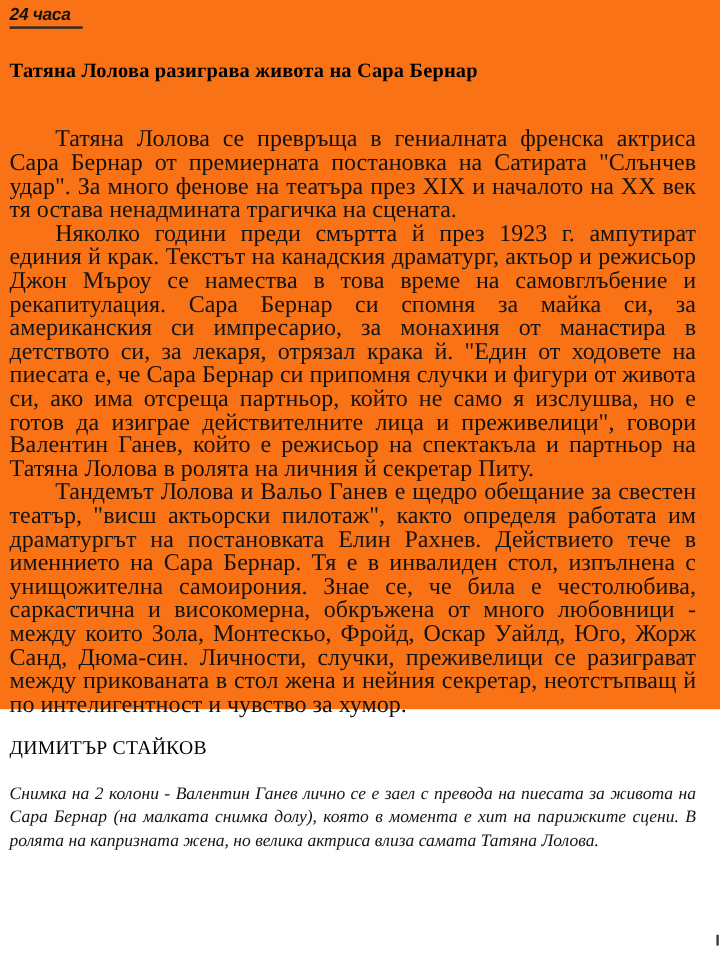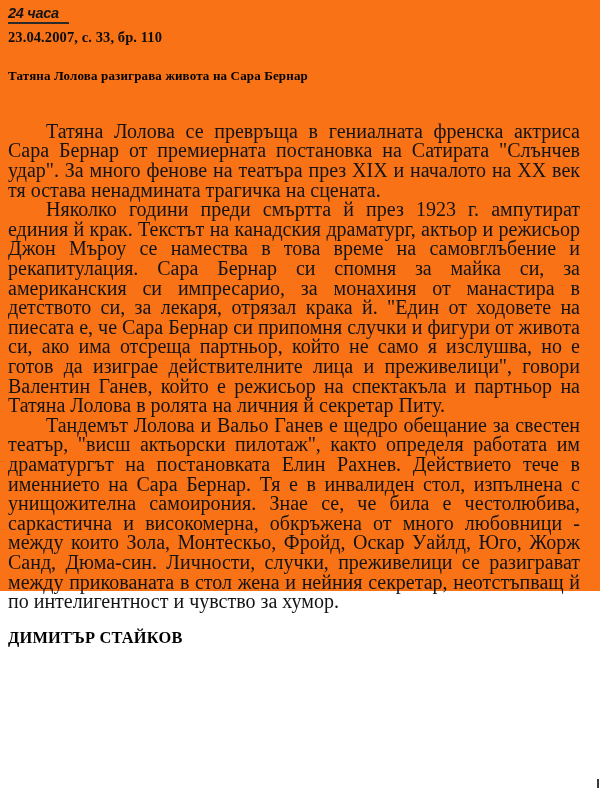--- a/index.html
+++ b/index.html
@@ -53,21 +53,21 @@
     line-height: 1.2;
     color: #0d0d0d;
     margin-top: 2px;
     letter-spacing: 0.1px;
   }
 
   
   .headline {
     font-family: "Liberation Serif", "DejaVu Serif", serif;
     font-weight: bold;
-    font-size: 13px;
+    font-size: 17px;
     line-height: 1.25;
     color: #000000;
     margin-top: 21px;
     letter-spacing: 0.15px;
   }
 
   .subheadline {
     font-family: "Liberation Serif", "DejaVu Serif", serif;
     font-weight: bold;
     font-style: italic;
@@ -90,21 +90,21 @@
     text-justify: inter-word;
     text-indent: 38px;
     color: #131313;
     margin: 0 0 0 0;
     hyphens: none;
   }
 
   
   .byline {
     font-family: "Liberation Serif", "DejaVu Serif", serif;
-    font-weight: bold;
+    font-weight: normal;
     font-size: 16.4px;
     line-height: 1.2;
     color: #000000;
     margin-top: 16px;
     letter-spacing: 0.2px;
   }
 
   
   .caption {
     font-family: "Liberation Serif", "DejaVu Serif", serif;
@@ -128,29 +128,29 @@
   }
 </style>
 </head>
 <body>
 
 <div class="page">
   <div class="content">
 
     <div class="masthead">24 часа</div>
 
-    <div class="dateline">23.04.2007, с. 33, бр. 110</div>
 
     <h1 class="headline">Татяна Лолова разиграва живота на Сара Бернар</h1>
 
 
     <div class="body-block">
       <p class="para">Татяна Лолова се превръща в гениалната френска актриса Сара Бернар от премиерната постановка на Сатирата "Слънчев удар". За много фенове на театъра през XIX и началото на XX век тя остава ненадмината трагичка на сцената.</p>
       <p class="para">Няколко години преди смъртта й през 1923 г. ампутират единия й крак. Текстът на канадския драматург, актьор и режисьор Джон Мъроу се намества в това време на самовглъбение и рекапитулация. Сара Бернар си спомня за майка си, за американския си импресарио, за монахиня от манастира в детството си, за лекаря, отрязал крака й. "Един от ходовете на пиесата е, че Сара Бернар си припомня случки и фигури от живота си, ако има отсреща партньор, който не само я изслушва, но е готов да изиграе действителните лица и преживелици", говори Валентин Ганев, който е режисьор на спектакъла и партньор на Татяна Лолова в ролята на личния й секретар Питу.</p>
       <p class="para">Тандемът Лолова и Вальо Ганев е щедро обещание за свестен театър, "висш актьорски пилотаж", както определя работата им драматургът на постановката Елин Рахнев. Действието тече в именнието на Сара Бернар. Тя е в инвалиден стол, изпълнена с унищожителна самоирония. Знае се, че била е честолюбива, саркастична и високомерна, обкръжена от много любовници - между които Зола, Монтескьо, Фройд, Оскар Уайлд, Юго, Жорж Санд, Дюма-син. Личности, случки, преживелици се разиграват между прикованата в стол жена и нейния секретар, неотстъпващ й по интелигентност и чувство за хумор.</p>
     </div>
 
     <div class="byline">ДИМИТЪР СТАЙКОВ</div>
 
+    <div class="caption">Снимка на 2 колони - Валентин Ганев лично се е заел с превода на пиесата за живота на Сара Бернар (на малката снимка долу), която в момента е хит на парижките сцени. В ролята на капризната жена, но велика актриса влиза самата Татяна Лолова.</div>
 
   </div>
   <div class="edge-mark"></div>
 </div>
 
 </body></html>

